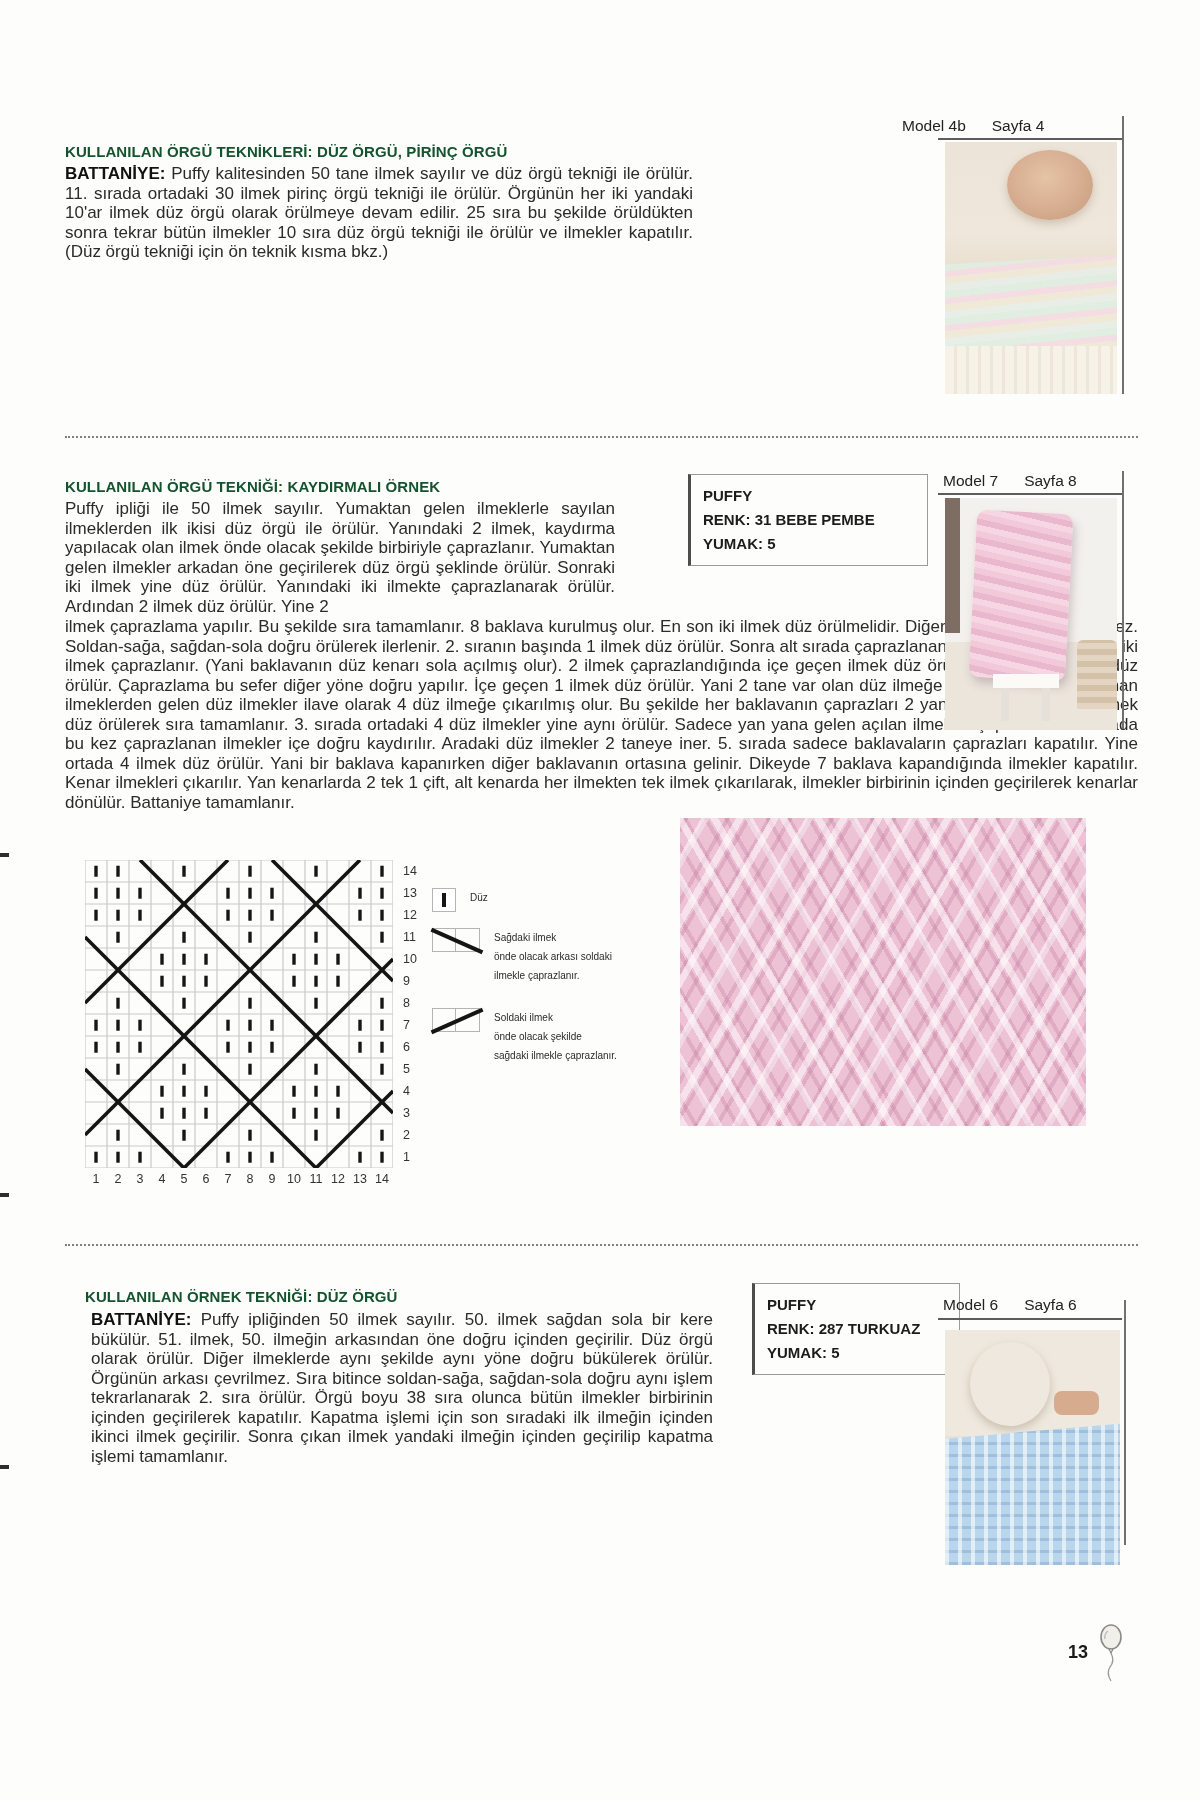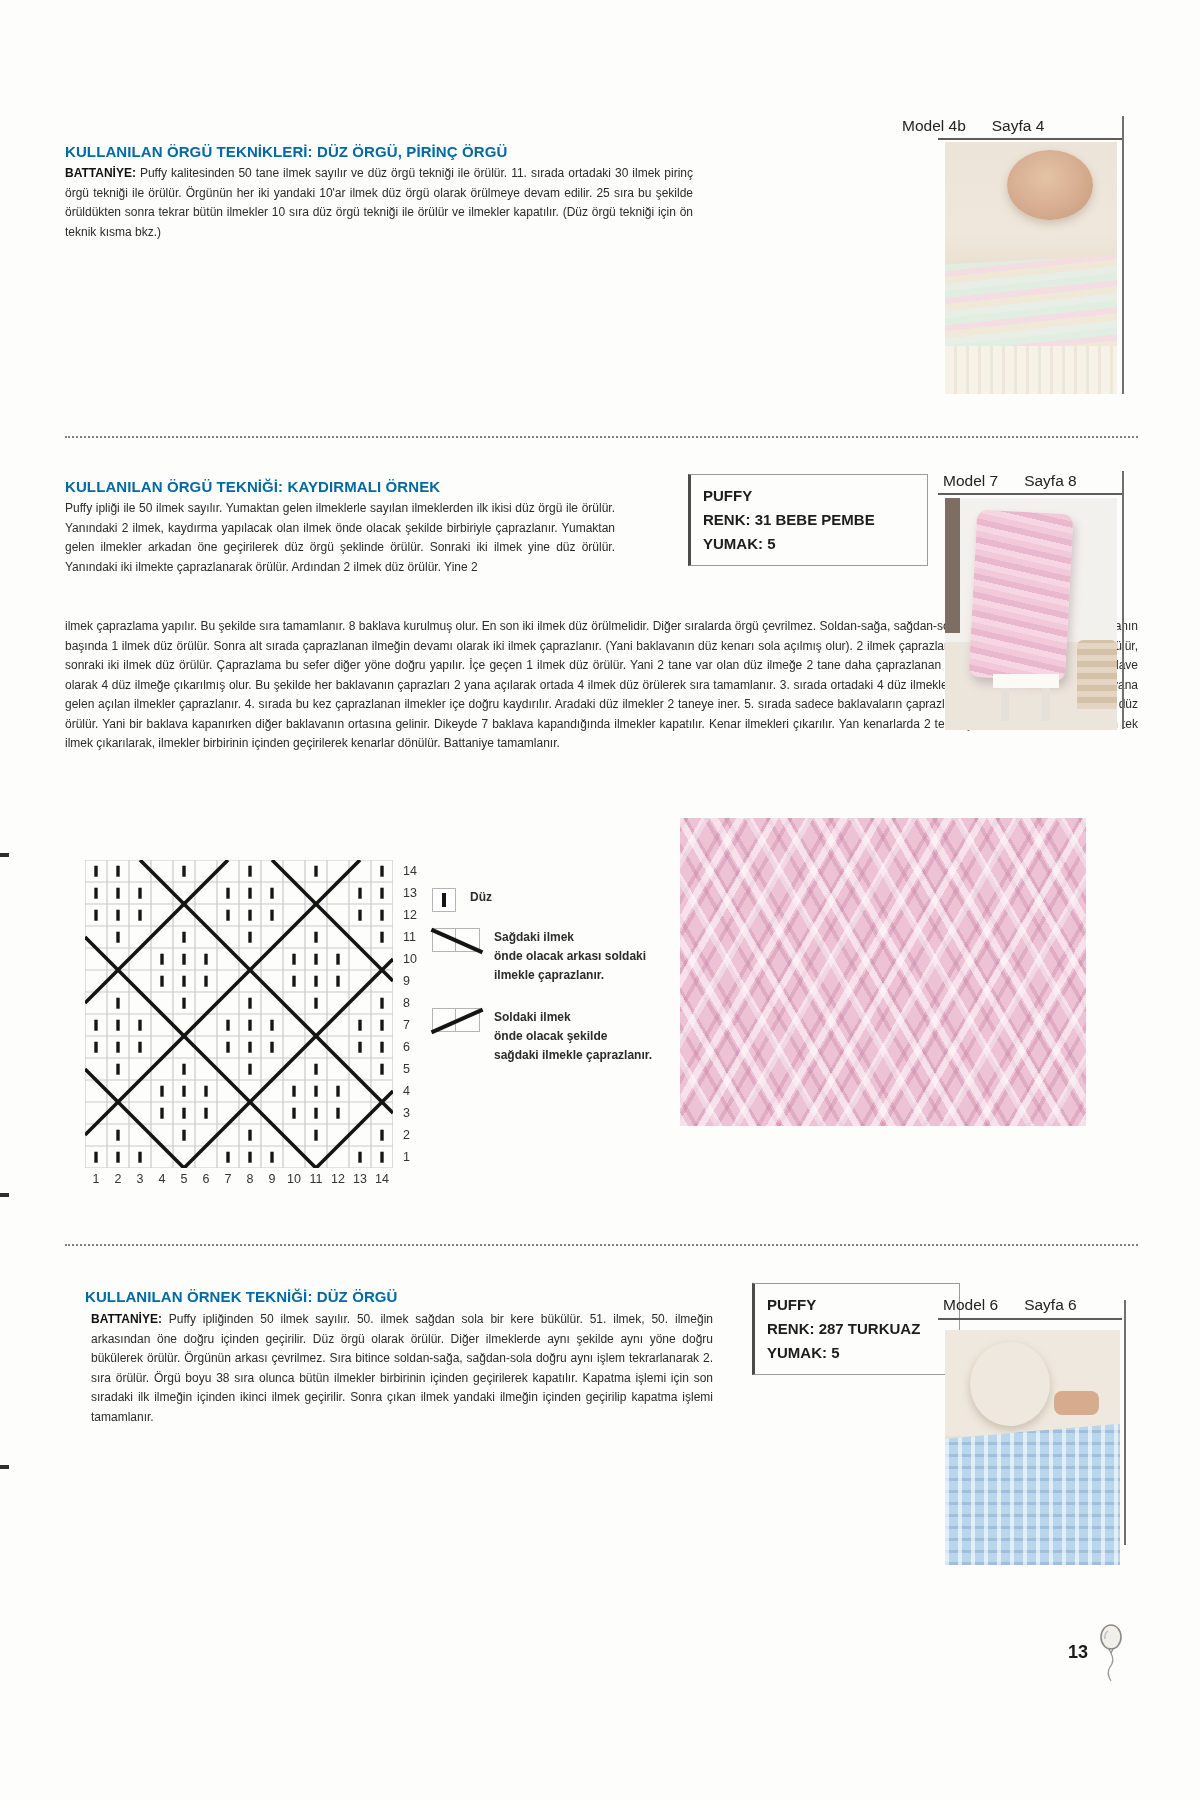--- a/index.html
+++ b/index.html
@@ -1,19 +1,19 @@
 <!DOCTYPE html>
 <html><head>
 <meta charset="utf-8">
 <style>
   html,body{margin:0;padding:0;background:#cfcfcf;}
   #page{position:relative;width:1200px;height:1800px;background:#fdfdfc;margin:0 auto;
         font-family:"Liberation Sans","DejaVu Sans",sans-serif;color:#262626;overflow:hidden;}
-  .heading{position:absolute;font-size:15px;font-weight:bold;color:#0369a1;letter-spacing:.1px;white-space:nowrap;}
-  .para{position:absolute;font-size:12px;line-height:19.5px;text-align:justify;color:#2b2b2b;}
+  .heading{position:absolute;font-size:15px;font-weight:bold;color:#14532d;letter-spacing:.1px;white-space:nowrap;}
+  .para{position:absolute;font-size:17px;line-height:19.5px;text-align:justify;color:#2b2b2b;}
   .para b{color:#111;}
   .yarn-box{position:absolute;border:1px solid #9a9a9a;border-left:3px solid #4c4c4c;
             padding:9px 12px;font-size:15px;font-weight:bold;line-height:24px;color:#1c1c1c;background:#fdfdfc;}
   .yarn-box div{white-space:nowrap;}
   .model-header{position:absolute;font-size:15.5px;color:#222;white-space:nowrap;}
   .model-header span{margin-right:26px;}
   .model-rule{position:absolute;height:2px;background:#5d5d5d;}
   .vrule{position:absolute;width:2px;background:#707070;}
   .dotted-sep{position:absolute;border-top:2px dotted #808080;height:0;}
   .edge-mark{position:absolute;left:0;width:9px;height:4px;background:#2e2e2e;}
@@ -60,21 +60,21 @@
   #chart-cols span{width:22px;text-align:center;}
   
   .legend-item{position:absolute;display:flex;align-items:flex-start;}
   .legend-sym{position:relative;flex:none;border:1px solid #b4b4b4;background:#fff;height:22px;}
   .legend-sym.one{width:22px;}
   .legend-sym.two{width:46px;background:linear-gradient(90deg,transparent 22px,#b4b4b4 22px 23px,transparent 23px);}
   .legend-sym.knit::after{content:"";position:absolute;left:9px;top:4px;width:3.5px;height:14px;background:#151515;}
   .diag{position:absolute;left:-4px;top:9.5px;width:56px;height:3.6px;background:#151515;}
   .diag.bslash{transform:rotate(24deg);}
   .diag.fslash{transform:rotate(-24deg);}
-  .legend-label{font-size:12px;line-height:19px;color:#2b2b2b;margin-left:14px;white-space:pre-line;font-weight:bold;}
+  .legend-label{font-size:10px;line-height:19px;color:#2b2b2b;margin-left:14px;white-space:pre-line;}
   
   #page-number{position:absolute;left:1068px;top:1642px;font-size:18px;font-weight:bold;color:#1a1a1a;}
   #balloon{position:absolute;left:1096px;top:1624px;}
 </style>
 </head>
 <body>
 
 <div id="page">
 
   <div class="edge-mark" style="top:853px"></div>

